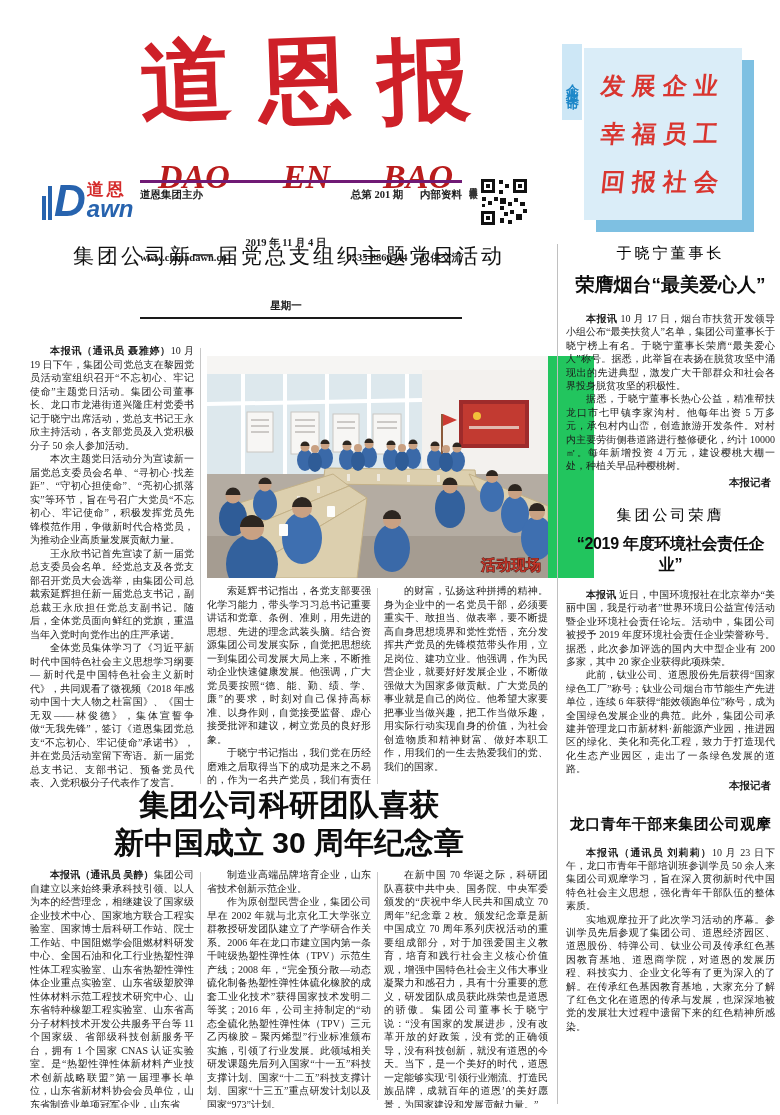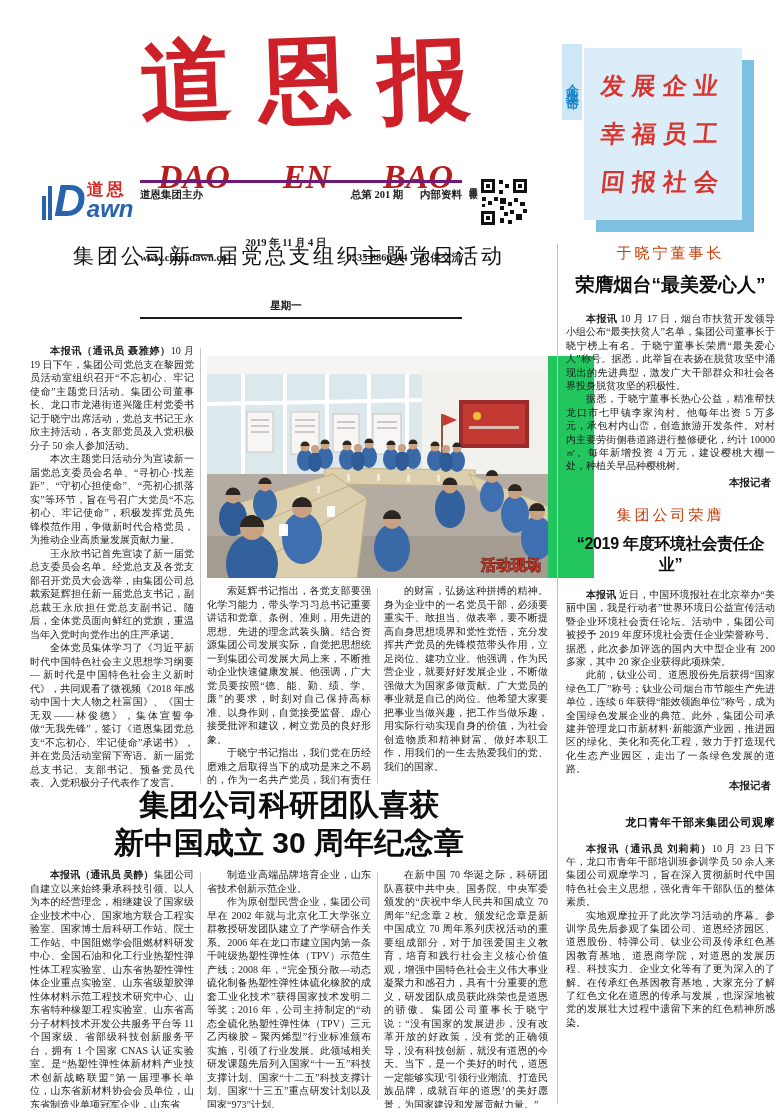--- a/index.html
+++ b/index.html
@@ -54,25 +54,25 @@
   
   .s2-headline{position:absolute;left:30px;top:786px;width:518px;text-align:center;
       font-family:"Liberation Sans",sans-serif;font-weight:900;font-size:30px;line-height:38px;color:#0d0d0d;}
   #s2-col1{left:30px;top:868px;width:164px;height:240px;}
   #s2-col2{left:207px;top:868px;width:164px;height:240px;}
   #s2-col3{left:384px;top:868px;width:164px;height:240px;}
   #rule3{left:200px;top:872px;height:228px;}
   #rule4{left:377px;top:872px;height:228px;}
   
   .sidebar{position:absolute;left:566px;top:244px;width:209px;height:868px;overflow:hidden;}
-  .sb-kicker{text-align:center;font-size:15px;letter-spacing:3px;color:#c2410c;font-family:Liberation Serif, serif;}
+  .sb-kicker{text-align:center;font-size:15px;letter-spacing:3px;color:#000000;font-family:Liberation Serif, serif;}
   .sb-h{font-family:"Liberation Sans",sans-serif;font-weight:900;text-align:center;color:#0d0d0d;}
   .sb-h1{font-size:19px;margin:9px 0 14px;}
   .sb-h2{font-size:16px;margin:9px 0 12px;letter-spacing:-0.3px;}
-  .sb-h3{font-size:11px;margin:22px 0 12px;letter-spacing:0.5px;text-align:right;}
+  .sb-h3{font-size:15px;margin:22px 0 12px;letter-spacing:0.5px;}
   .sb-p{font-size:10px;line-height:13.4px;text-align:justify;text-indent:2em;margin:0;}
   .sb-byline{font-size:10.5px;font-weight:bold;text-align:right;padding-right:4px;margin:3px 0 16px;}
 </style>
 </head>
 <body>
 
 <div id="page">
 
   <div class="mast-title">
     <span>道</span>

